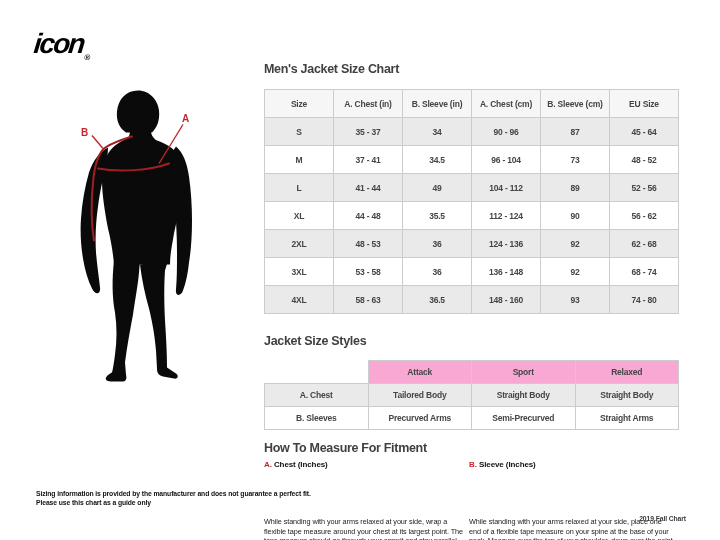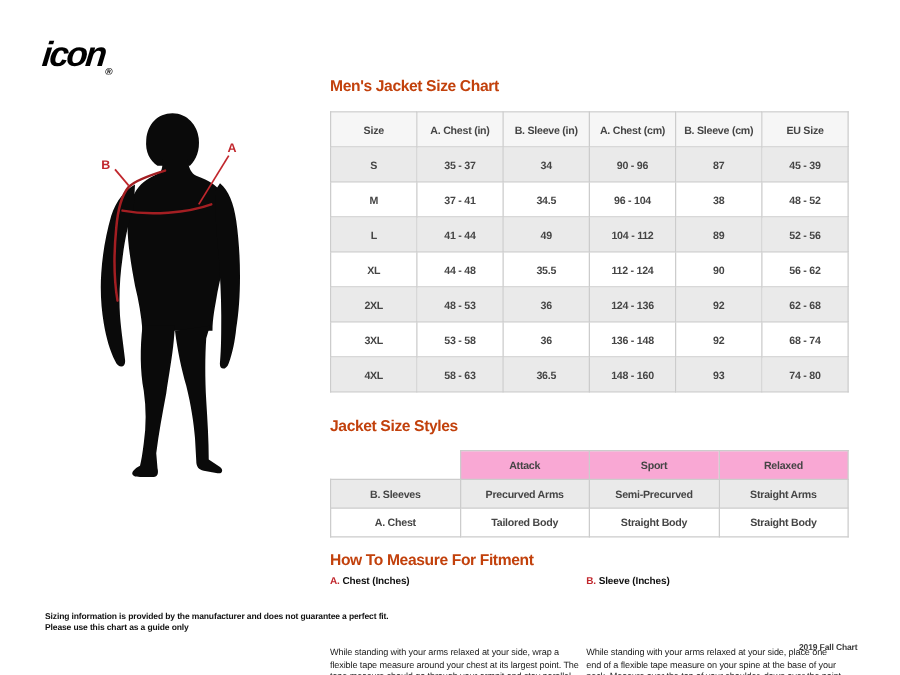--- a/index.html
+++ b/index.html
@@ -8,21 +8,21 @@
   #page { position: relative; width: 720px; height: 540px; background: #ffffff; overflow: hidden; }
 
   
   .logo { position: absolute; left: 34px; top: 28px; color: #000;
           font-style: italic; font-weight: bold; font-size: 28px;
           letter-spacing: -2px; transform: skewX(-6deg); }
   .logo .reg { font-size: 8px; letter-spacing: 0; position: relative; top: 7px; left: 2px; }
 
   
   .section-title { position: absolute; left: 264px; font-size: 12.5px; font-weight: bold;
-                   color: #c2410c; letter-spacing: -0.3px; white-space: nowrap; }
+                   color: #404040; letter-spacing: -0.3px; white-space: nowrap; }
   #title-main { top: 62px; }
   #title-styles { top: 334px; }
   #title-measure { top: 441px; text-align: right; }
 
   
   table { border-collapse: collapse; table-layout: fixed; position: absolute; left: 264px; width: 415px; }
   th, td { border: 1px solid #cccccc; text-align: center; padding: 0;
            font-size: 8.5px; font-weight: bold; color: #454545; letter-spacing: -0.2px; overflow: hidden; }
   #size-table { top: 89px; }
   #size-table th, #size-table td { height: 28px; }
@@ -103,28 +103,28 @@
           <th>EU Size</th>
         </tr>
       </thead>
       <tbody>
         <tr>
           <td>S</td>
           <td>35 - 37</td>
           <td>34</td>
           <td>90 - 96</td>
           <td>87</td>
-          <td>45 - 39</td>
+          <td>45 - 64</td>
         </tr>
         <tr>
           <td>M</td>
           <td>37 - 41</td>
           <td>34.5</td>
           <td>96 - 104</td>
-          <td>38</td>
+          <td>73</td>
           <td>48 - 52</td>
         </tr>
         <tr>
           <td>L</td>
           <td>41 - 44</td>
           <td>49</td>
           <td>104 - 112</td>
           <td>89</td>
           <td>52 - 56</td>
         </tr>
@@ -169,30 +169,30 @@
       <thead>
         <tr>
           <th></th>
           <th>Attack</th>
           <th>Sport</th>
           <th>Relaxed</th>
         </tr>
       </thead>
       <tbody>
         <tr>
+          <td>A. Chest</td>
+          <td>Tailored Body</td>
+          <td>Straight Body</td>
+          <td>Straight Body</td>
+        </tr>
+        <tr>
           <td>B. Sleeves</td>
           <td>Precurved Arms</td>
           <td>Semi-Precurved</td>
           <td>Straight Arms</td>
-        </tr>
-        <tr>
-          <td>A. Chest</td>
-          <td>Tailored Body</td>
-          <td>Straight Body</td>
-          <td>Straight Body</td>
         </tr>
       </tbody>
     </table>
 
   <div id="title-measure" class="section-title">How To Measure For Fitment</div>
 
   <div class="measure-wrap">
     <div class="measure-col">
       <div class="measure-head">
         <span class="letter">A.</span><span> Chest (Inches)</span>

